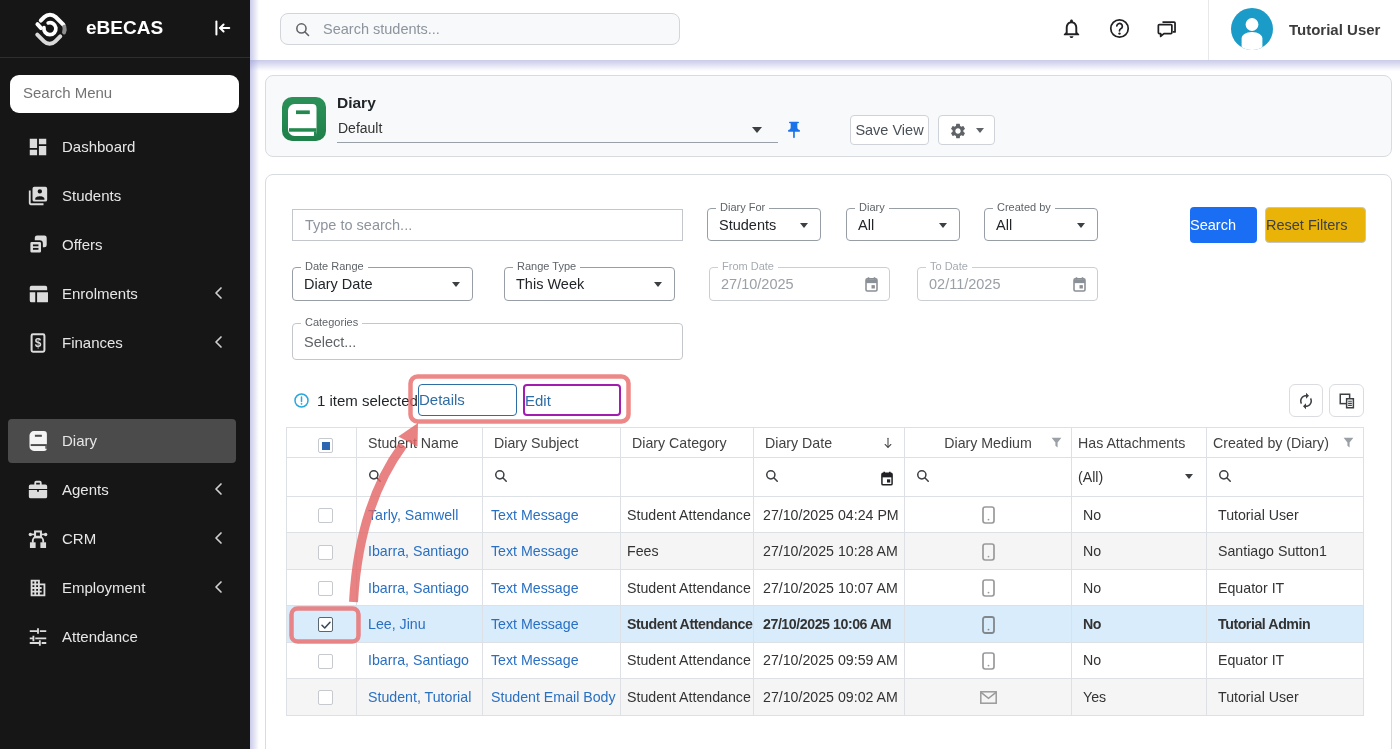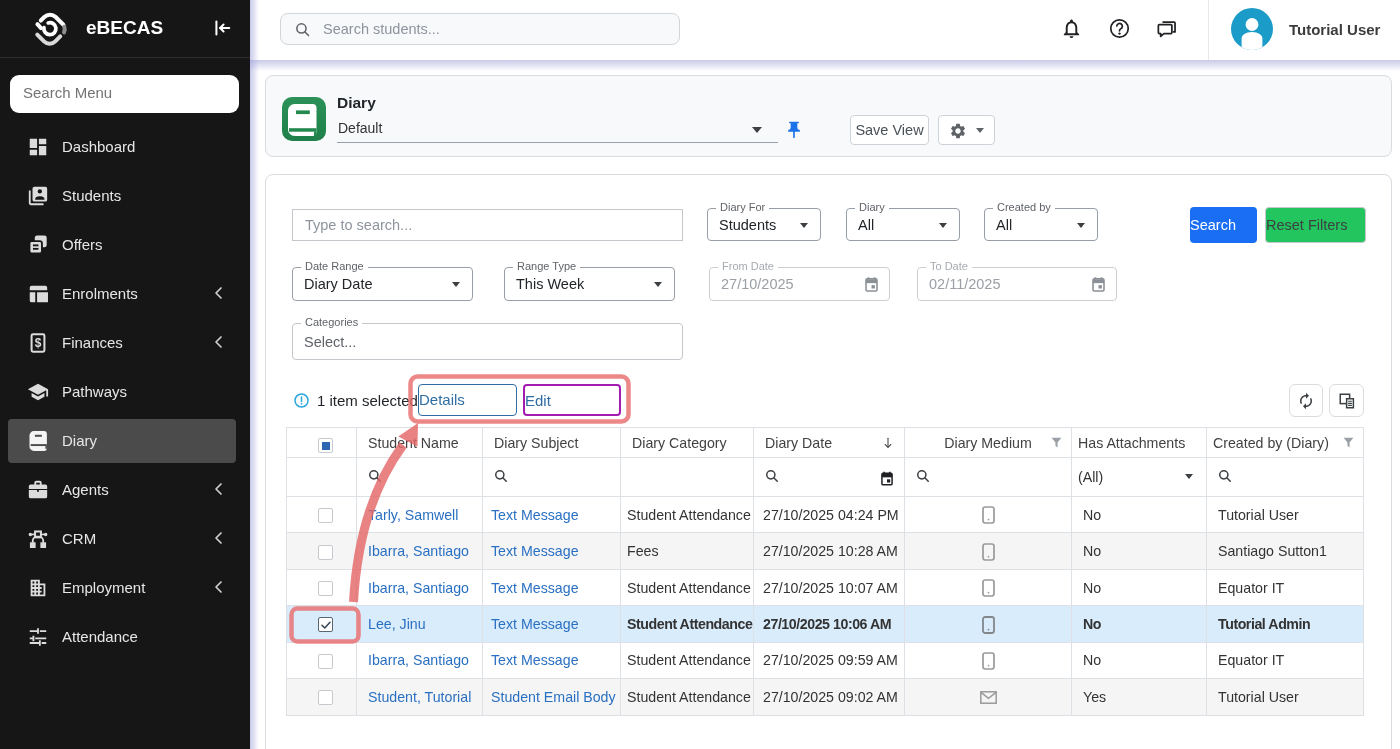--- a/index.html
+++ b/index.html
@@ -139,42 +139,42 @@
       <span class="lbl">Diary</span>
       <span class="val">All</span>
       <span class="car"></span>
     </div>
   <div class="fset" style="left:718px;top:33px;width:114px;height:33px">
       <span class="lbl">Created by</span>
       <span class="val">All</span>
       <span class="car"></span>
     </div>
   <div class="btn" style="left:924px;top:32px;width:67px;height:36px;background:#1a6ef3;color:#fff;line-height:36px">Search</div>
-  <div class="btn" style="left:999px;top:32px;width:101px;height:36px;background:#22c55e;border:1px solid #c3c7cc;color:#3c4043;line-height:34px">Reset Filters</div>
+  <div class="btn" style="left:999px;top:32px;width:101px;height:36px;background:#eab308;border:1px solid #c3c7cc;color:#3c4043;line-height:34px">Reset Filters</div>
   <div class="fset" style="left:26px;top:92px;width:181px;height:34px">
       <span class="lbl">Date Range</span>
       <span class="val">Diary Date</span>
       <span class="car"></span>
     </div>
   <div class="fset" style="left:238px;top:92px;width:171px;height:34px">
       <span class="lbl">Range Type</span>
       <span class="val">This Week</span>
       <span class="car"></span>
     </div>
   <div class="fset dis" style="left:443px;top:92px;width:181px;height:34px">
       <span class="lbl">From Date</span>
       <span class="val">27/10/2025</span>
     <svg style="position:absolute;right:10px;top:8px" width="15" height="17" viewBox="0 0 24 26">
         <path d="M7.2 1.2v4M16.8 1.2v4" stroke="#8b9096" stroke-width="2.6" fill="none"></path>
         <rect x="3.2" y="4" width="17.6" height="19.5" rx="2" fill="none" stroke="#8b9096" stroke-width="2.5"></rect>
         <rect x="3.2" y="5" width="17.6" height="5.8" fill="#8b9096"></rect>
         <rect x="12" y="14" width="5.4" height="5.4" fill="#8b9096"></rect>
       </svg>
   </div>
-  <div class="fset dis" style="left:651px;top:92px;width:200px;height:34px">
+  <div class="fset dis" style="left:651px;top:92px;width:181px;height:34px">
       <span class="lbl">To Date</span>
       <span class="val">02/11/2025</span>
     <svg style="position:absolute;right:10px;top:8px" width="15" height="17" viewBox="0 0 24 26">
         <path d="M7.2 1.2v4M16.8 1.2v4" stroke="#8b9096" stroke-width="2.6" fill="none"></path>
         <rect x="3.2" y="4" width="17.6" height="19.5" rx="2" fill="none" stroke="#8b9096" stroke-width="2.5"></rect>
         <rect x="3.2" y="5" width="17.6" height="5.8" fill="#8b9096"></rect>
         <rect x="12" y="14" width="5.4" height="5.4" fill="#8b9096"></rect>
       </svg>
   </div>
   <div class="fset" style="left:26px;top:148px;width:391px;height:37px;border-color:#c3c7cc">
@@ -397,26 +397,20 @@
   <div class="mi" style="top:321px">
     <svg class="ic" viewBox="0 0 24 24">
         <rect x="5" y="2.5" width="14" height="19" rx="1.5" fill="none" stroke="#dcdcdc" stroke-width="2.2"></rect>
         <text x="12" y="16.5" font-size="13" font-weight="bold" fill="#dcdcdc" text-anchor="middle" font-family="Liberation Sans">$</text>
       </svg>
     <div class="lb">Finances</div>
     <svg class="ch" viewBox="0 0 16 16" fill="none" stroke="#cfcfcf" stroke-width="1.7" stroke-linecap="round" stroke-linejoin="round">
         <path d="M10 3 5 8l5 5"></path>
       </svg>
   </div>
-  <div class="mi" style="top:370px">
-    <svg class="ic" viewBox="0 0 24 24" fill="#dcdcdc">
-        <path d="M5 13.18v4L12 21l7-3.82v-4L12 17l-7-3.82zM12 3 1 9l11 6 9-4.91V17h2V9L12 3z"></path>
-      </svg>
-    <div class="lb">Pathways</div>
-  </div>
   <div class="mi active" style="top:419px">
     <svg class="ic" viewBox="0 0 24 24">
         <path d="M7.5 1.2h11a3.2 3.2 0 0 1 3.2 3.2v15.2a3.2 3.2 0 0 1-3.2 3.2h-11A4.8 4.8 0 0 1 2.7 18V6a4.8 4.8 0 0 1 4.8-4.8z" fill="#f4f4f4"></path>
         <rect x="8.6" y="5.2" width="7.6" height="2.2" fill="#4b4b4b"></rect>
         <rect x="4" y="15.4" width="17.7" height="2.1" fill="#4b4b4b"></rect>
         <rect x="20" y="17.5" width="1.7" height="3" fill="#4b4b4b"></rect>
       </svg>
     <div class="lb">Diary</div>
   </div>
   <div class="mi" style="top:468px">

